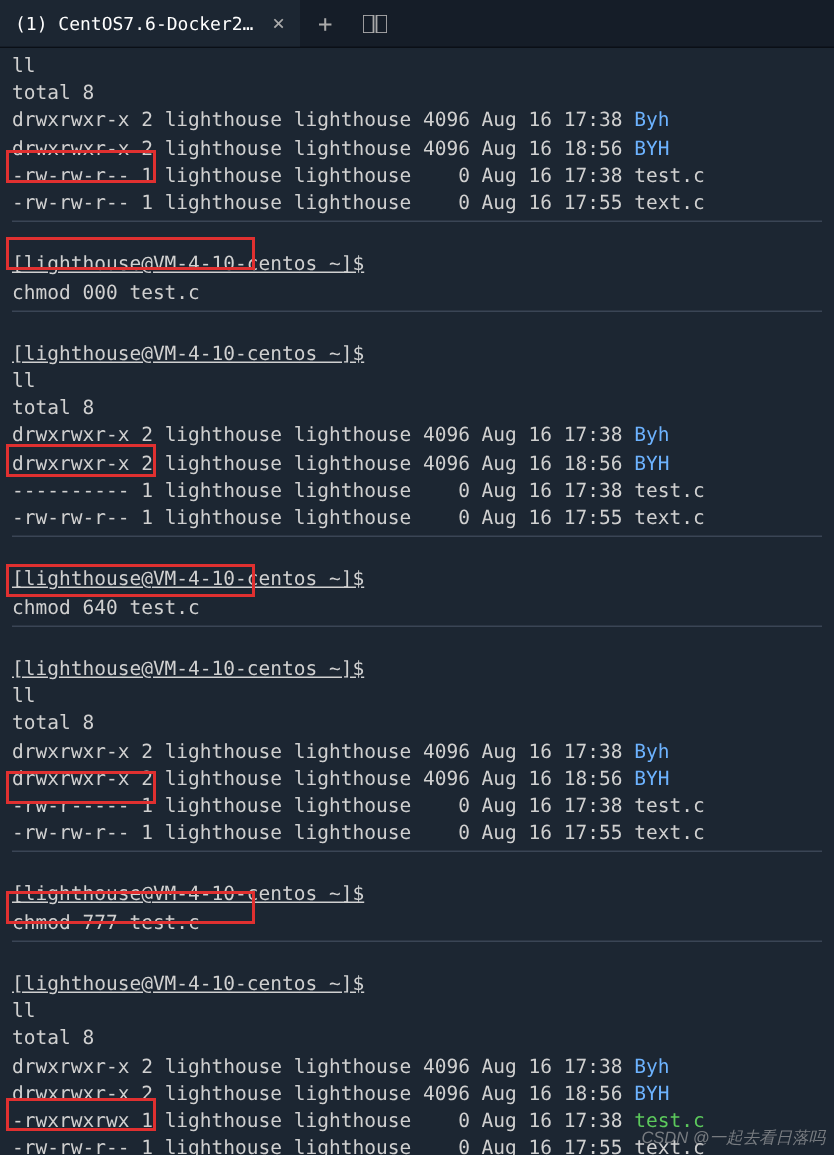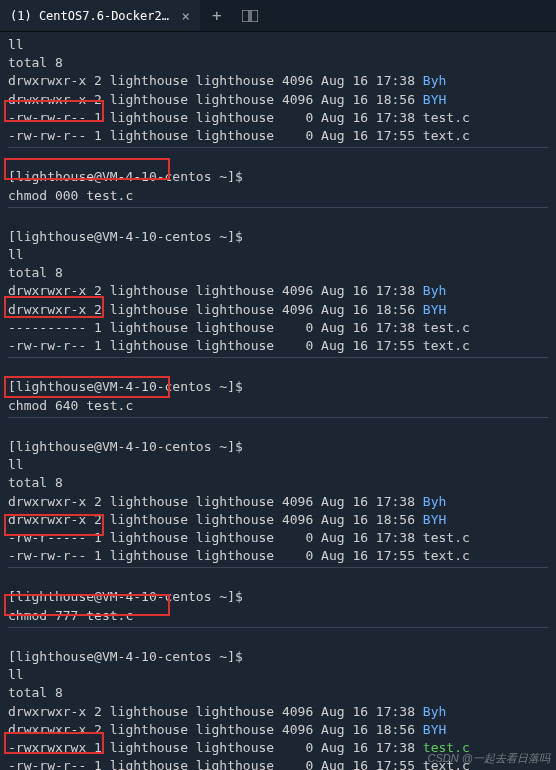--- a/index.html
+++ b/index.html
@@ -34,21 +34,21 @@
   .tab-title { white-space: nowrap; overflow: hidden; text-overflow: ellipsis; flex: 1; }
   .tab-close { color: #aaa; font-size: 14px; cursor: pointer; }
   .tab-add { color: #aaa; padding: 0 12px; cursor: pointer; font-size: 16px; }
   .tab-cols { color: #aaa; padding: 0 8px; cursor: pointer; }
   .tab-cols svg { display: block; }
   .term {
     padding: 4px 8px;
     line-height: 1.4;
     white-space: pre;
   }
-  .prompt-user { color: #d0d0d0; }
+  .prompt-user { color: #d0d0d0; text-decoration: underline; }
   .ln { display: block; }
   .hl { color: #6db3ff; font-weight: 500; }
   .green { color: #5cc95c; font-weight: 500; }
   .redbox {
     position: absolute;
     border: 2px solid #e03030;
     pointer-events: none;
   }
   hr.sep {
     border: none;

